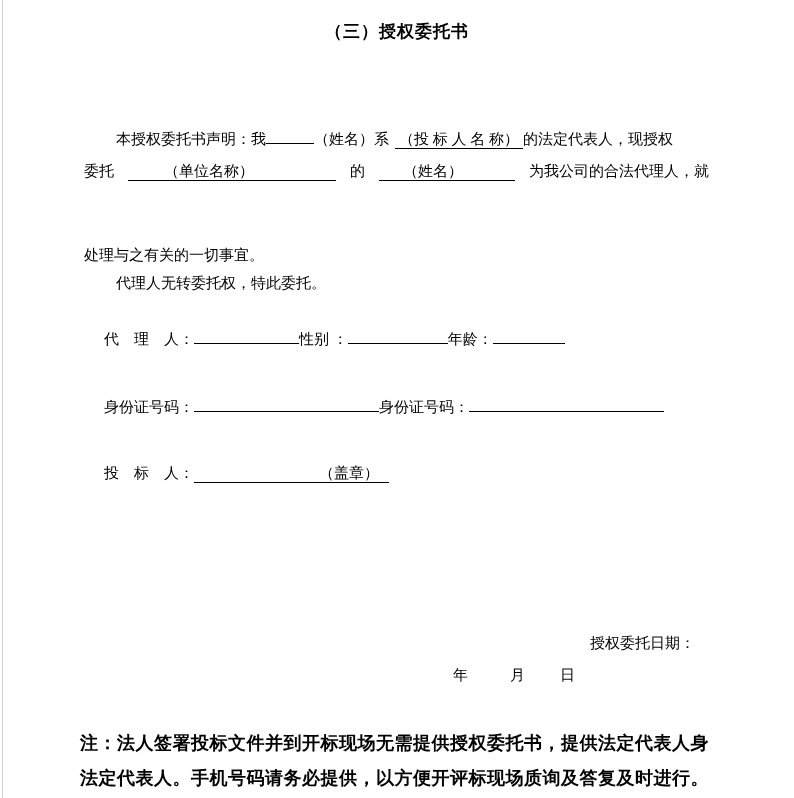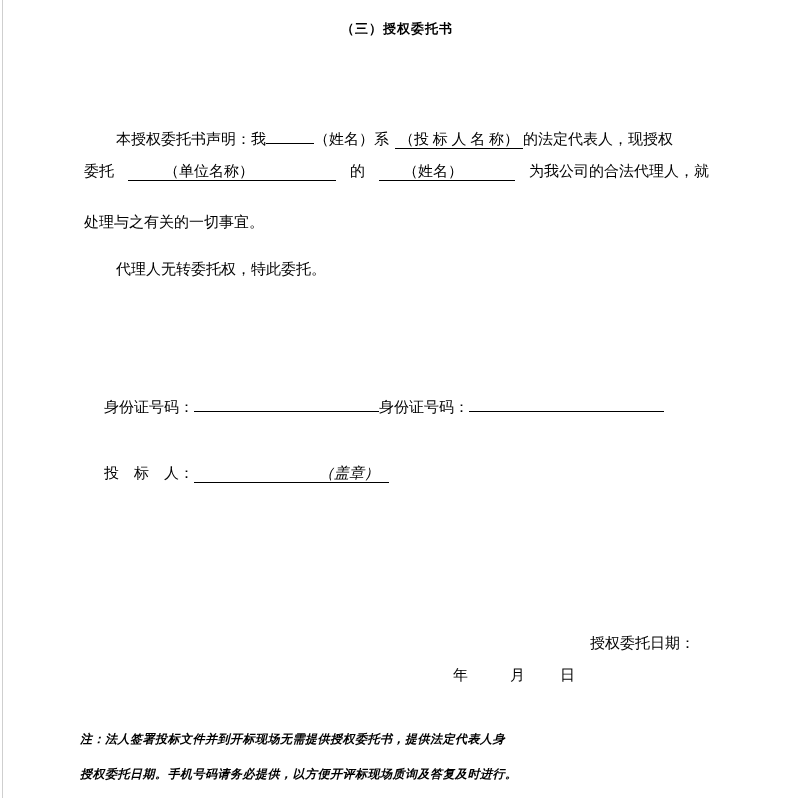--- a/index.html
+++ b/index.html
@@ -8,73 +8,76 @@
     width:794px;height:798px;
     background:#ffffff;
     color:#000;
     font-family:"Liberation Serif","DejaVu Serif",serif;
     font-size:15px;
     overflow:hidden;
   }
   .edge{position:absolute;left:2px;top:0;bottom:0;width:1px;background:#cfcfcf;}
   .title{
     position:absolute;top:20px;left:0;right:0;
-    text-align:center;font-weight:bold;font-size:13px;
+    text-align:center;font-weight:bold;font-size:17px;
     letter-spacing:1px;
   }
   .line{position:absolute;left:84px;white-space:nowrap;line-height:22px;}
   .indent{padding-left:32px;}
   
   .blank{display:inline-block;height:1.05em;border-bottom:1px solid #000;}
   
   .ul{border-bottom:1px solid #000;padding-bottom:1px;}
   .w48{width:48px;} .w105{width:105px;} .w100{width:100px;} .w72{width:72px;}
   .w185{width:185px;} .w195{width:195px;}
   .u-company{padding-left:36px;padding-right:82px;}
   .u-bidname{padding-left:4px;padding-right:4px;margin-left:6px;}
   .u-agentname{padding-left:24px;padding-right:52px;}
-  .u-seal{padding-left:125px;padding-right:10px;font-style:italic;}
+  .u-seal{padding-left:125px;padding-right:10px;}
   .u-sign{padding-left:112px;padding-right:10px;}
   .gap{margin:0 14px;}
   .fieldline{position:absolute;left:104px;white-space:nowrap;line-height:22px;}
   .datepos{position:absolute;white-space:nowrap;}
   .note{
     position:absolute;left:80px;white-space:nowrap;
-    font-weight:bold;font-size:12px;letter-spacing:0.5px;font-style:italic;
+    font-weight:bold;font-size:18px;letter-spacing:0.5px;
   }
 </style>
 </head>
 <body>
 
 <div id="page">
   <div class="edge"></div>
 
   <div class="title">（三）授权委托书</div>
 
   <div class="line indent" style="top:127px">
     <span>本授权委托书声明：我</span><span class="blank w48"></span><span>（姓名）系</span><span class="ul u-bidname">（投 标 人 名 称）</span><span>的法定代表人，现授权</span>
   </div>
 
   <div class="line" style="top:160px">
     <span>委托</span><span class="ul u-company gap">（单位名称）</span><span>的</span><span class="ul u-agentname gap">（姓名）</span><span>为我公司的合法代理人，就</span>
   </div>
 
-  <div class="line" style="top:211px">处理与之有关的一切事宜。</div>
-  <div class="line indent" style="top:258px">代理人无转委托权，特此委托。</div>
+  <div class="line" style="top:244px">处理与之有关的一切事宜。</div>
+  <div class="line indent" style="top:272px">代理人无转委托权，特此委托。</div>
 
+  <div class="fieldline" style="top:327px">
+    <span>代　理　人：</span><span class="blank w105"></span><span>性别 ：</span><span class="blank w100"></span><span>年龄：</span><span class="blank w72"></span>
+  </div>
 
   <div class="fieldline" style="top:395px">
     <span>身份证号码：</span><span class="blank w185"></span><span>身份证号码：</span><span class="blank w195"></span>
   </div>
 
   <div class="fieldline" style="top:462px">
     <span>投　标　人：</span><span class="ul u-seal">（盖章）</span>
   </div>
 
 
   <div class="datepos" style="top:634px;left:590px">授权委托日期：</div>
   <div class="datepos" style="top:666px;left:453px">年</div>
   <div class="datepos" style="top:666px;left:510px">月</div>
   <div class="datepos" style="top:666px;left:560px">日</div>
 
   <div class="note" style="top:731px">注：法人签署投标文件并到开标现场无需提供授权委托书，提供法定代表人身</div>
-  <div class="note" style="top:766px">授权委托日期。手机号码请务必提供，以方便开评标现场质询及答复及时进行。</div>
+  <div class="note" style="top:766px">法定代表人。手机号码请务必提供，以方便开评标现场质询及答复及时进行。</div>
 </div>
 
 </body></html>

